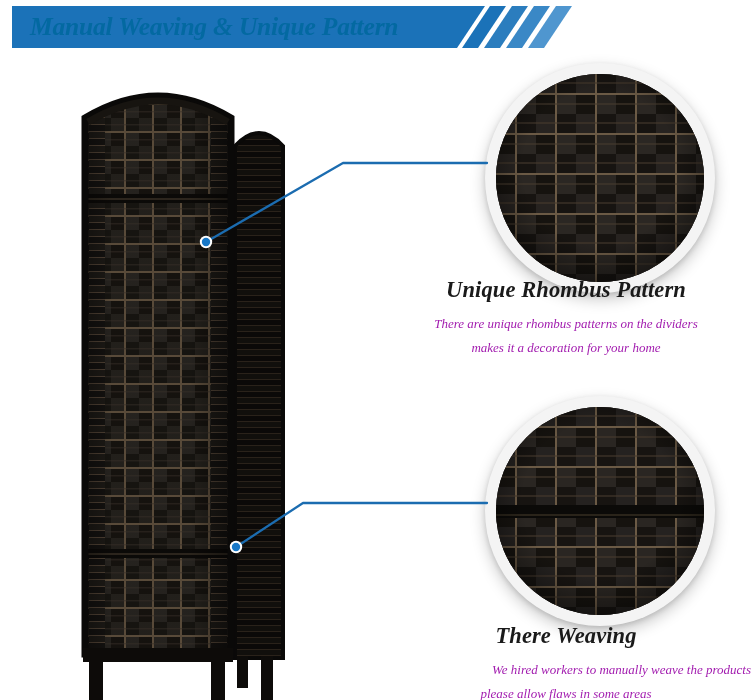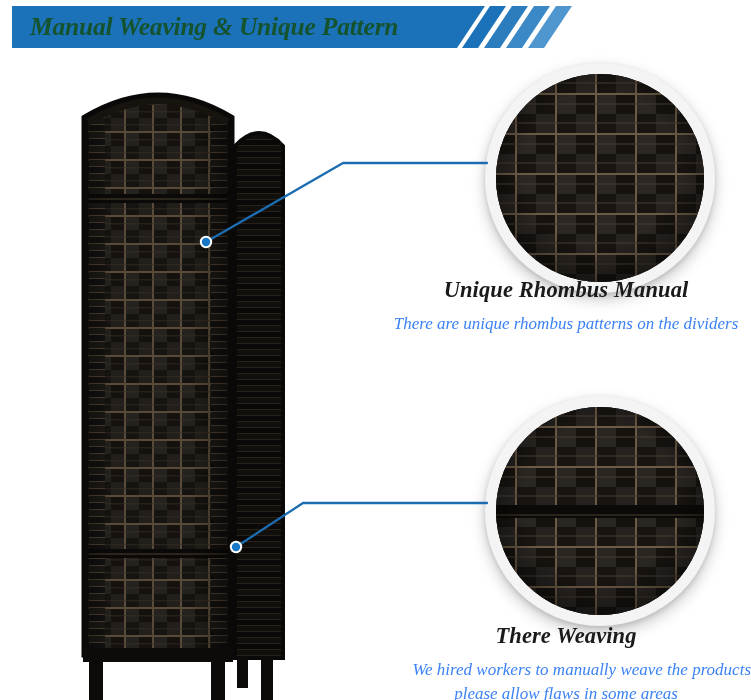--- a/index.html
+++ b/index.html
@@ -37,21 +37,21 @@
     top: 0;
     display: block;
   }
   .banner-title {
     position: absolute;
     left: 30px;
     top: 9px;
     width: 440px;
     height: 36px;
     line-height: 36px;
-    color: #14532d;
+    color: #0369a1;
     font-family: "Liberation Serif", serif;
     font-weight: bold;
     font-style: italic;
     font-size: 25.5px;
     letter-spacing: -0.2px;
     white-space: nowrap;
     z-index: 3;
   }
 
   
@@ -105,22 +105,22 @@
     font-weight: bold;
     font-style: italic;
     font-size: 22.5px;
     color: #1a1a1a;
     letter-spacing: 0.1px;
     white-space: nowrap;
   }
   .text-body-line {
     font-family: "Liberation Serif", serif;
     font-style: italic;
-    font-size: 17px;
-    color: #3b82f6;
+    font-size: 13px;
+    color: #a21caf;
     line-height: 24px;
     white-space: nowrap;
   }
 </style>
 </head>
 <body>
 
 <div class="stage">
 
   <div class="header-banner">
@@ -282,22 +282,23 @@
     </g>
 
     <g>
       <polyline points="236,547 303,503 487,503" fill="none" stroke="#1b6cb0" stroke-width="2.3" stroke-linejoin="round" stroke-linecap="round"></polyline>
       <circle cx="236" cy="547" r="6.2" fill="#ffffff"></circle>
       <circle cx="236" cy="547" r="4.2" fill="#1878c8"></circle>
     </g>
   </svg>
 
   <div class="text-block" style="left:381px; top:277px; width:370px;">
-    <div class="text-heading">Unique Rhombus Manual</div>
+    <div class="text-heading">Unique Rhombus Pattern</div>
     <div class="text-body-line" style="margin-top:9px;">There are unique rhombus patterns on the dividers</div>
+    <div class="text-body-line">makes it a decoration for your home</div>
   </div>
 
   <div class="text-block" style="left:381px; top:623px; width:370px;">
     <div class="text-heading">There Weaving</div>
     <div class="text-body-line" style="margin-top:9px;text-align:right;">We hired workers to manually weave the products</div>
     <div class="text-body-line">please allow flaws in some areas</div>
   </div>
 
 </div>
 

